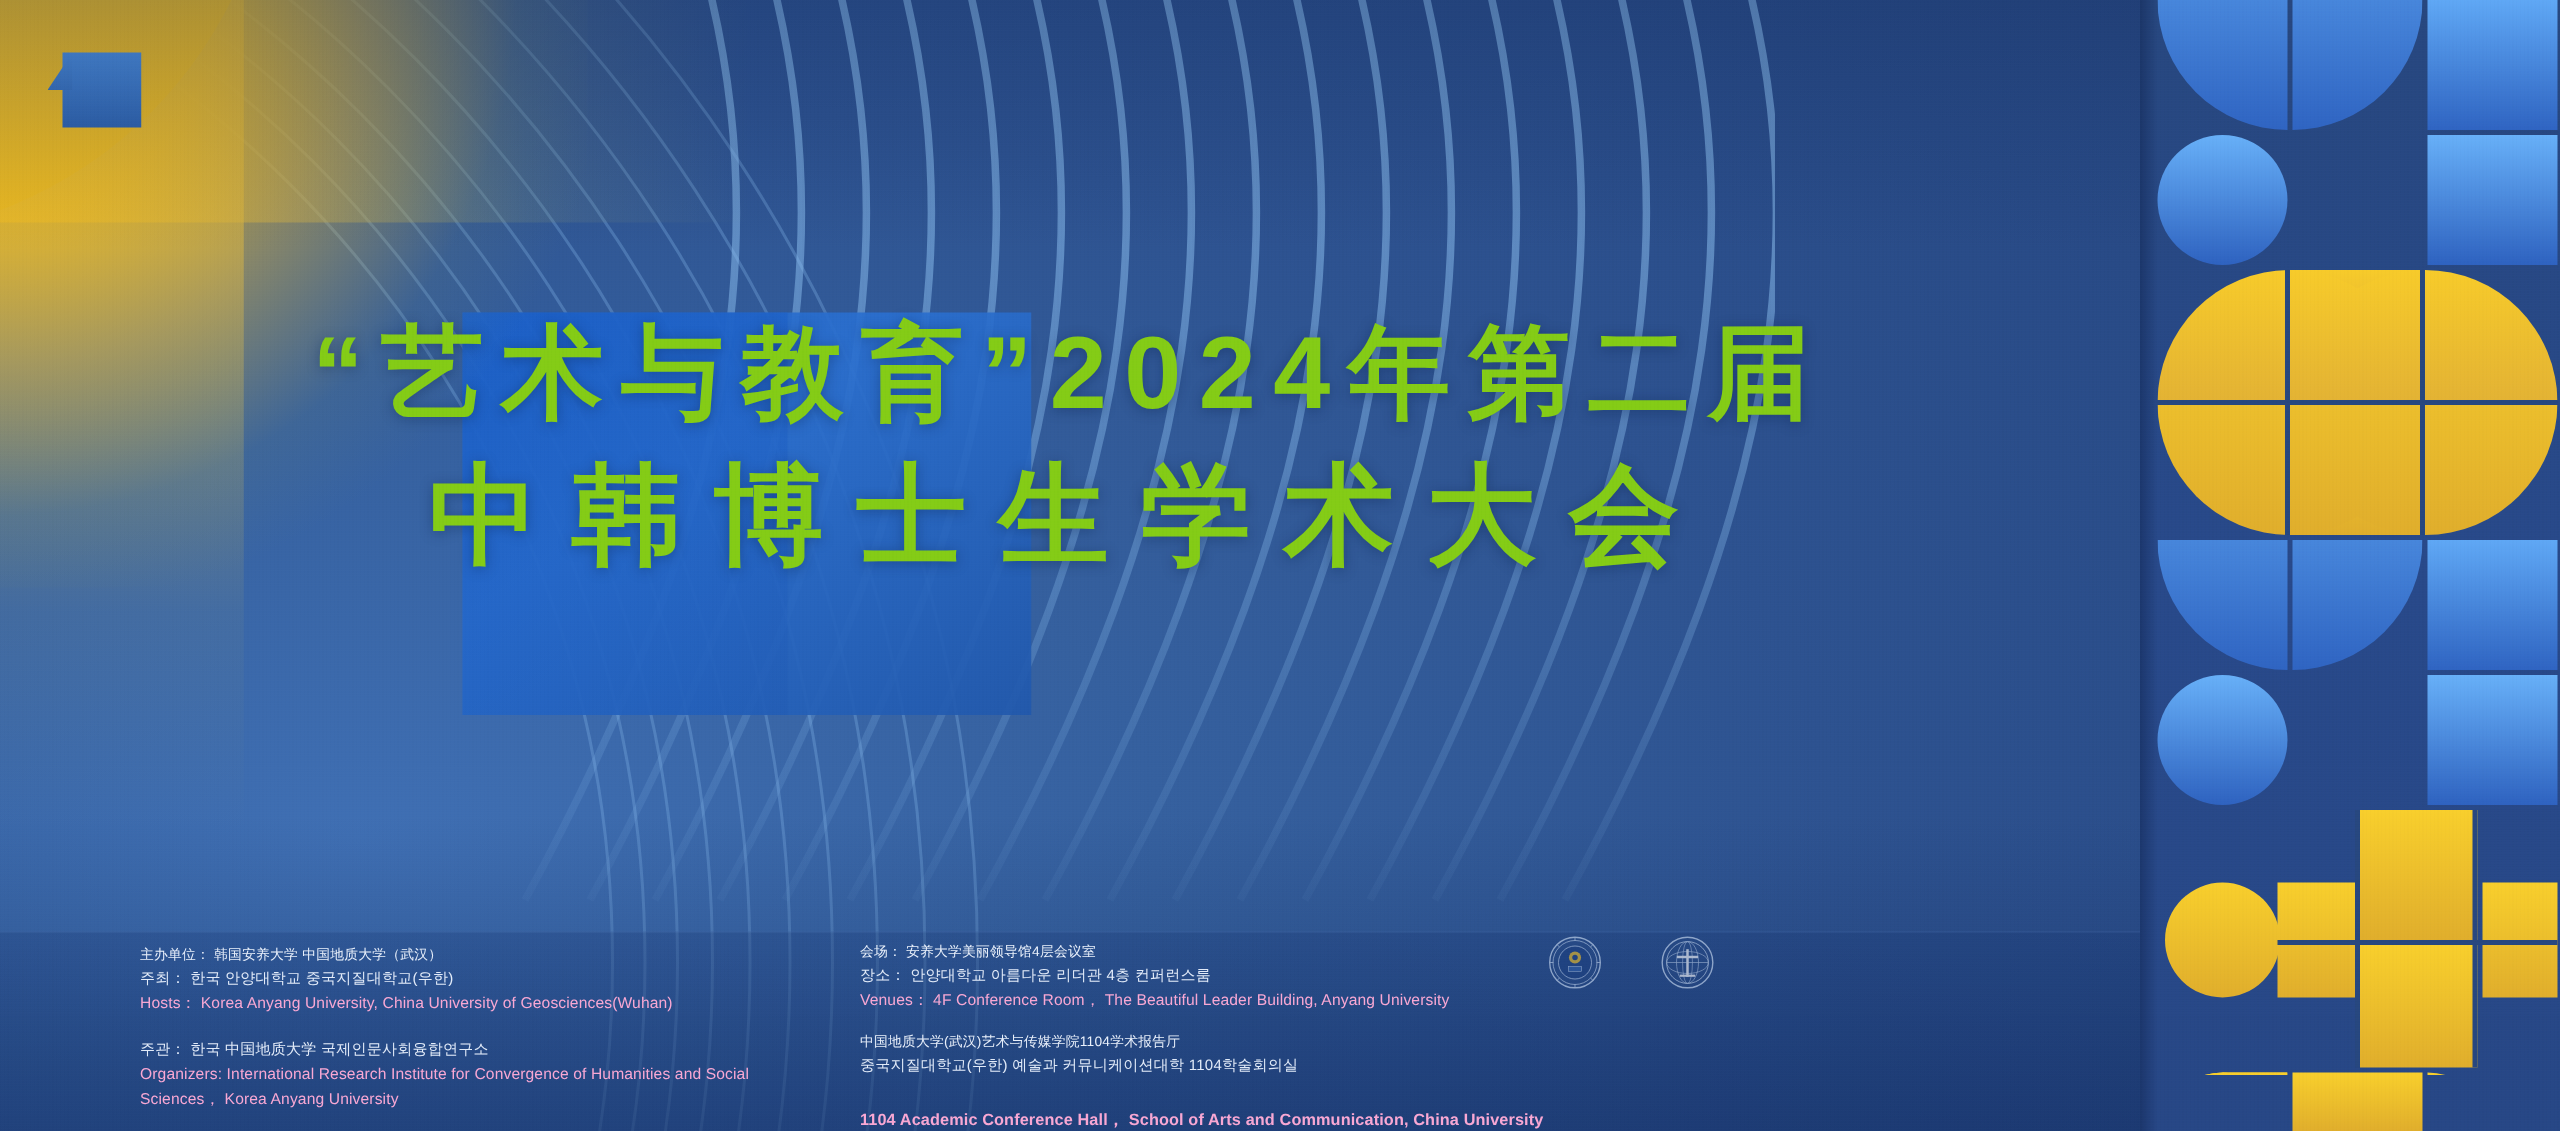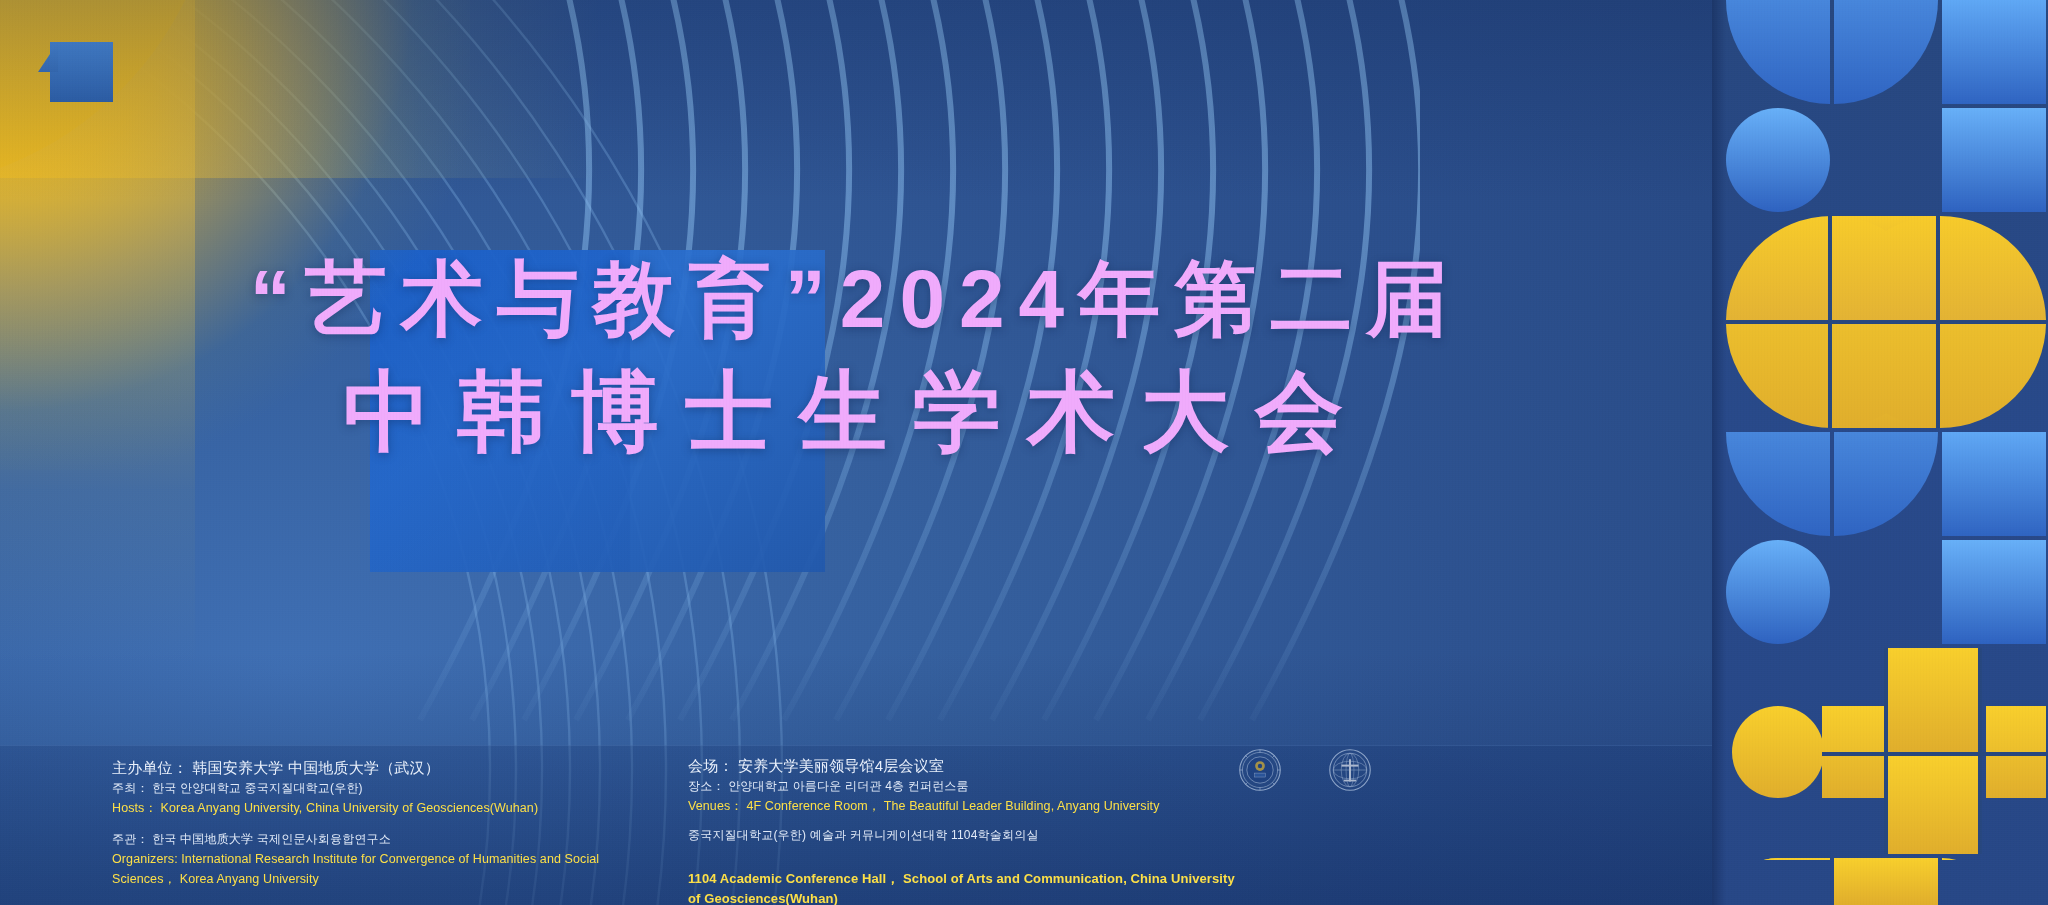--- a/index.html
+++ b/index.html
@@ -87,32 +87,32 @@
   .grain{
     position:absolute;inset:0;pointer-events:none;opacity:.16;
     background-image:
       repeating-linear-gradient(0deg, rgba(255,255,255,.05) 0 1px, rgba(0,0,0,0) 1px 2px),
       repeating-linear-gradient(90deg, rgba(0,0,0,.05) 0 1px, rgba(0,0,0,0) 1px 3px);
   }
 
   
   .title-wrap{position:absolute;left:0;top:258px;width:1712px;text-align:center;}
   .title-line{
-    color:#f0abfc;font-weight:700;line-height:1;white-space:nowrap;
+    color:#84cc16;font-weight:700;line-height:1;white-space:nowrap;
     font-family:"Liberation Sans","DejaVu Sans",sans-serif;
     text-shadow:0 2px 10px rgba(10,30,70,.35);
   }
   .title-line.l1{font-size:82px;letter-spacing:14px;}
   .title-line.l2{font-size:88px;letter-spacing:26px;margin-top:28px;}
 
   
   .foot{position:absolute;color:#e9f0fb;}
-  .foot .cn{font-size:15px;line-height:1.55;color:#eaf1fc;letter-spacing:.2px;}
+  .foot .cn{font-size:11px;line-height:1.55;color:#eaf1fc;letter-spacing:.2px;}
   .foot .kr{font-size:12px;line-height:1.55;color:#e2ebf9;letter-spacing:.2px;}
-  .foot .en{font-size:12.5px;line-height:1.6;color:#fde047;letter-spacing:.1px;}
+  .foot .en{font-size:12.5px;line-height:1.6;color:#f9a8d4;letter-spacing:.1px;}
   .foot .en.big{font-size:13px;font-weight:600;margin-top:24px;}
 
   #foot-hosts{left:112px;top:756px;width:480px;}
   #foot-organizers{left:112px;top:830px;width:520px;}
   #foot-venues{left:688px;top:754px;width:520px;}
   #foot-hall{left:688px;top:826px;width:560px;}
   #foot-school{left:1240px;top:820px;width:430px;}
 
   
   .seals{position:absolute;left:1238px;top:748px;display:flex;gap:46px;}
@@ -212,20 +212,21 @@
     <div class="en">Organizers:  International Research Institute for Convergence of Humanities and Social Sciences，  Korea Anyang University</div>
   </div>
 
   <div class="foot" id="foot-venues">
     <div class="cn">会场：  安养大学美丽领导馆4层会议室</div>
     <div class="kr">장소：  안양대학교 아름다운 리더관  4층 컨퍼런스룸</div>
     <div class="en">Venues：   4F Conference Room， The Beautiful Leader Building, Anyang University</div>
   </div>
 
   <div class="foot" id="foot-hall">
+    <div class="cn">中国地质大学(武汉)艺术与传媒学院1104学术报告厅</div>
     <div class="kr">중국지질대학교(우한) 예술과 커뮤니케이션대학  1104학술회의실</div>
     <div class="en big">1104 Academic Conference Hall， School of Arts and Communication, China University of Geosciences(Wuhan)</div>
   </div>
 
 
   <div class="seals">
     <svg class="seal" viewBox="0 0 100 100">
       <circle cx="50" cy="50" r="46" fill="none" stroke="#cfe0f6" stroke-width="2.5"></circle>
       <circle cx="50" cy="50" r="40" fill="none" stroke="#cfe0f6" stroke-width="1.5"></circle>
       <circle cx="50" cy="50" r="30" fill="#1c3f80" stroke="#cfe0f6" stroke-width="1.5"></circle>

